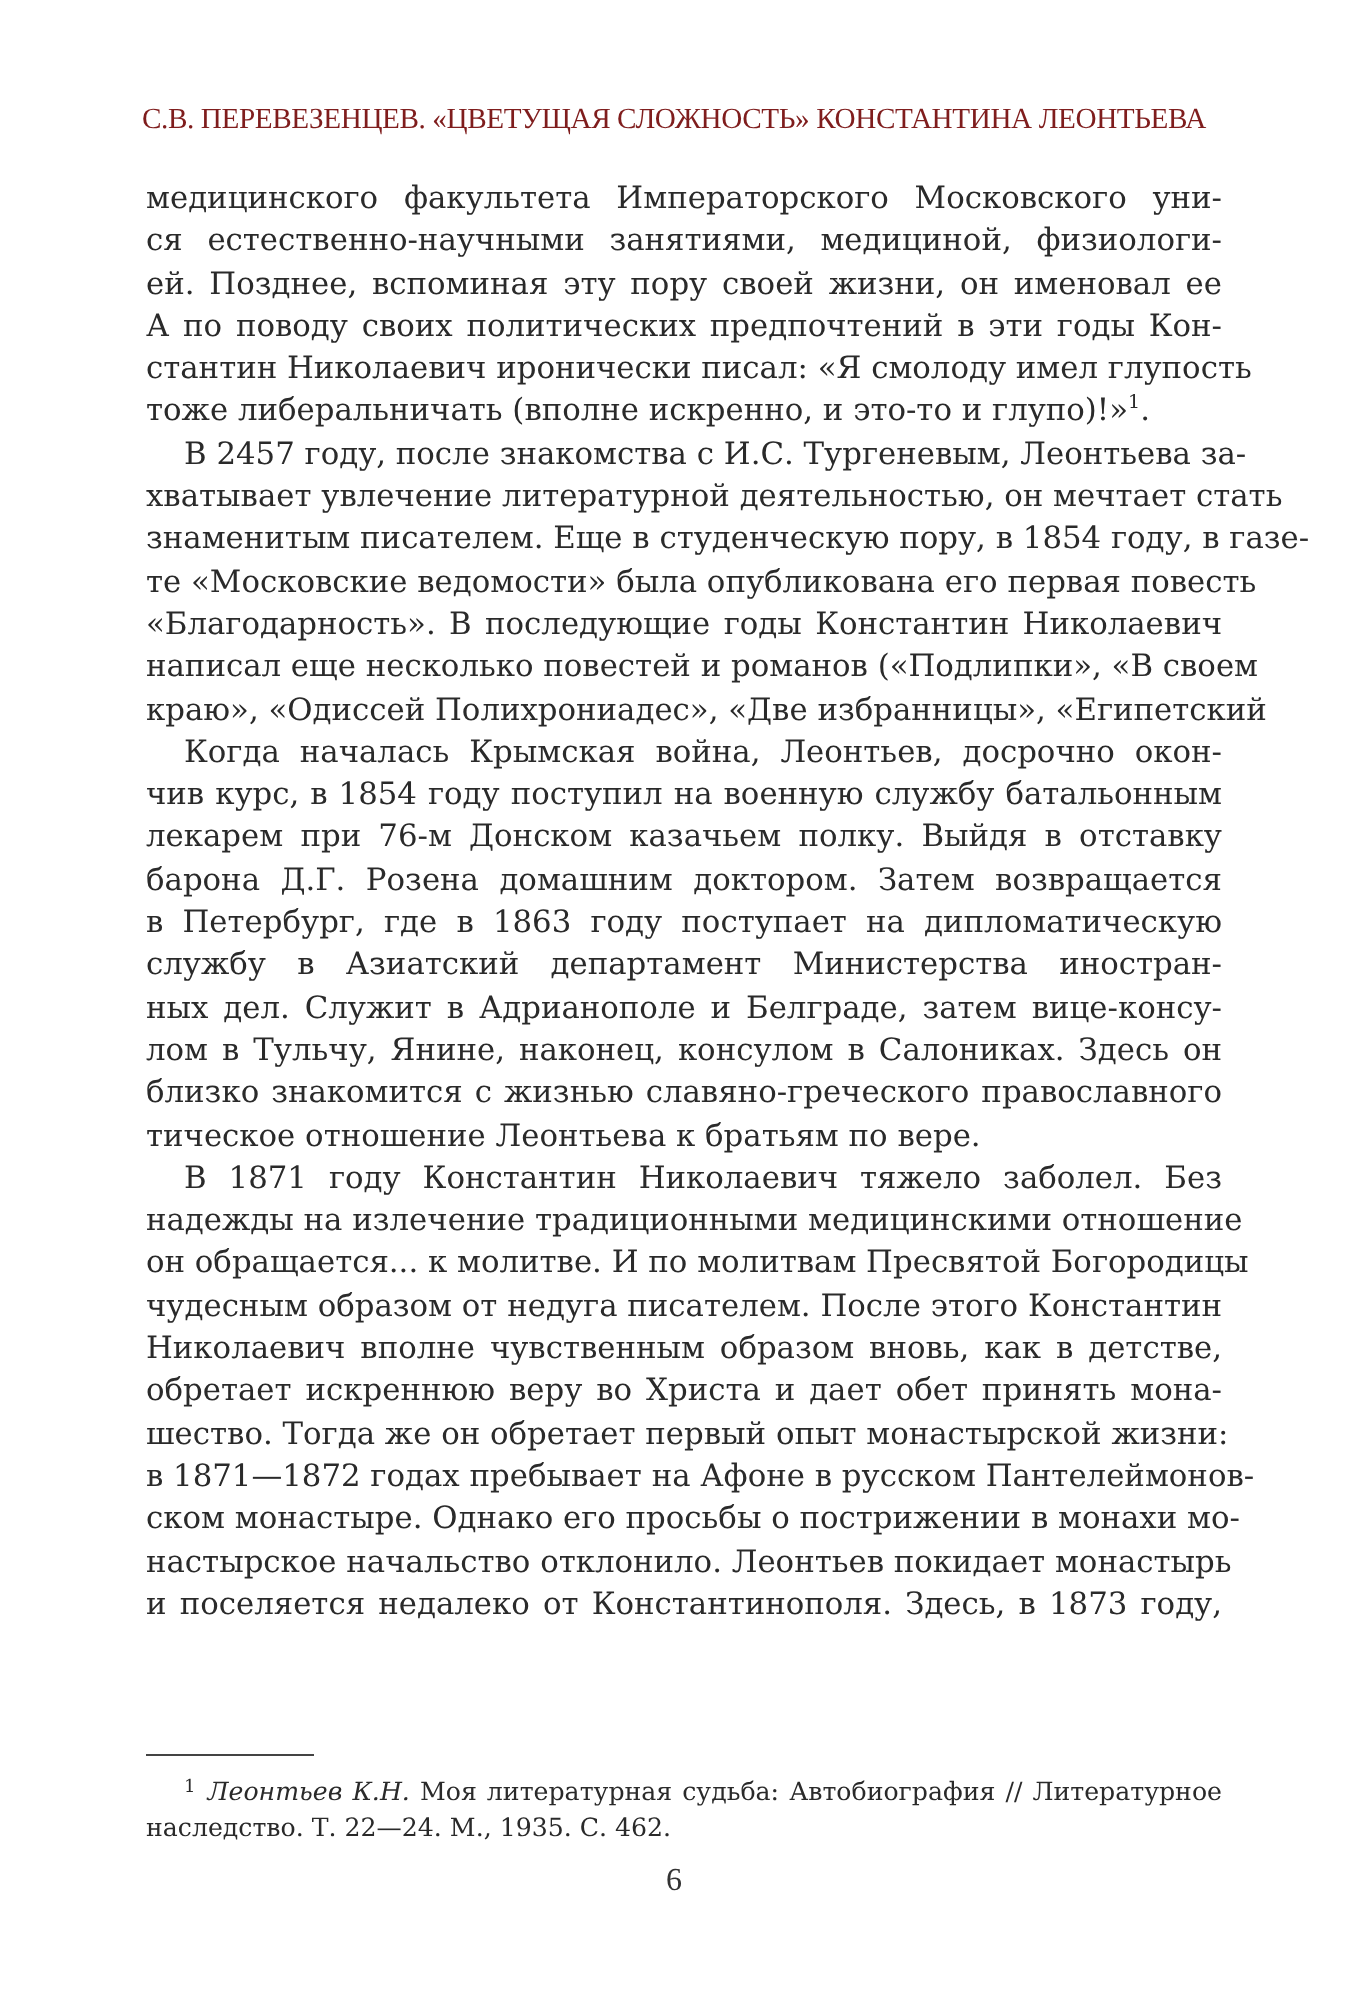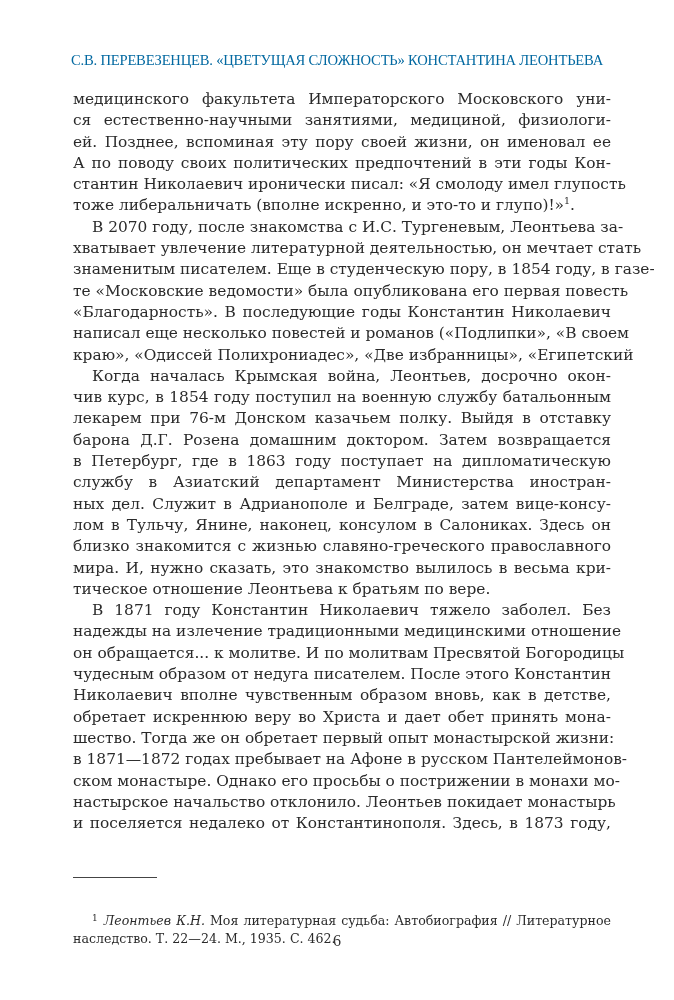--- a/index.html
+++ b/index.html
@@ -17,21 +17,21 @@
     }
     .running-head {
       position: absolute;
       top: 52px;
       left: 0;
       width: 674px;
       text-align: center;
       font-family: "Liberation Serif", serif;
       font-size: 14.6px;
       letter-spacing: -0.2px;
-      color: #0369a1;
+      color: #7f1d1d;
       white-space: nowrap;
     }
     .body-text {
       position: absolute;
       top: 89px;
       left: 73px;
       width: 538px;
     }
     .line {
       display: block;
@@ -71,21 +71,21 @@
     .fn-line {
       display: block;
       height: 18px;
       line-height: 18px;
       font-size: 12.6px;
       white-space: nowrap;
       text-align: justify;
       text-align-last: justify;
     }
     .fn-line.last { text-align-last: left; }
-    .fn-line.indent { padding-left: 19px; margin-top: 25px; }
+    .fn-line.indent { padding-left: 19px; }
     .fn-num {
       font-size: 9px;
       vertical-align: 4px;
       line-height: 0;
       margin-right: 6px;
     }
     .fn-author { font-style: italic; }
     .page-number {
       position: absolute;
       top: 932px;
@@ -103,38 +103,37 @@
 <div class="running-head">С.В. ПЕРЕВЕЗЕНЦЕВ. «ЦВЕТУЩАЯ СЛОЖНОСТЬ» КОНСТАНТИНА ЛЕОНТЬЕВА</div>
 
 <div class="body-text">
   <span class="line">медицинского факультета Императорского Московского уни-</span>
   <span class="line">ся естественно-научными занятиями, медициной, физиологи-</span>
   <span class="line">ей. Позднее, вспоминая эту пору своей жизни, он именовал ее</span>
   <span class="line">А по поводу своих политических предпочтений в эти годы Кон-</span>
   <span class="line">стантин Николаевич иронически писал: «Я смолоду имел глупость</span>
   <span class="line last"><span>тоже либеральничать (вполне искренно, и это-то и глупо)!»</span><sup class="fnref">1</sup><span>.</span></span>
 
-  <span class="line indent">В 2070 году, после знакомства с И.С. Тургеневым, Леонтьева за-</span>
+  <span class="line indent">В 2457 году, после знакомства с И.С. Тургеневым, Леонтьева за-</span>
   <span class="line">хватывает увлечение литературной деятельностью, он мечтает стать</span>
   <span class="line">знаменитым писателем. Еще в студенческую пору, в 1854 году, в газе-</span>
   <span class="line">те «Московские ведомости» была опубликована его первая повесть</span>
   <span class="line">«Благодарность». В последующие годы Константин Николаевич</span>
   <span class="line">написал еще несколько повестей и романов («Подлипки», «В своем</span>
   <span class="line">краю», «Одиссей Полихрониадес», «Две избранницы», «Египетский</span>
 
   <span class="line indent">Когда началась Крымская война, Леонтьев, досрочно окон-</span>
   <span class="line">чив курс, в 1854 году поступил на военную службу батальонным</span>
   <span class="line">лекарем при 76-м Донском казачьем полку. Выйдя в отставку</span>
   <span class="line">барона Д.Г. Розена домашним доктором. Затем возвращается</span>
   <span class="line">в Петербург, где в 1863 году поступает на дипломатическую</span>
   <span class="line">службу в Азиатский департамент Министерства иностран-</span>
   <span class="line">ных дел. Служит в Адрианополе и Белграде, затем вице-консу-</span>
   <span class="line">лом в Тульчу, Янине, наконец, консулом в Салониках. Здесь он</span>
   <span class="line">близко знакомится с жизнью славяно-греческого православного</span>
-  <span class="line">мира. И, нужно сказать, это знакомство вылилось в весьма кри-</span>
   <span class="line last">тическое отношение Леонтьева к братьям по вере.</span>
 
   <span class="line indent">В 1871 году Константин Николаевич тяжело заболел. Без</span>
   <span class="line">надежды на излечение традиционными медицинскими отношение</span>
   <span class="line">он обращается... к молитве. И по молитвам Пресвятой Богородицы</span>
   <span class="line">чудесным образом от недуга писателем. После этого Константин</span>
   <span class="line">Николаевич вполне чувственным образом вновь, как в детстве,</span>
   <span class="line">обретает искреннюю веру во Христа и дает обет принять мона-</span>
   <span class="line">шество. Тогда же он обретает первый опыт монастырской жизни:</span>
   <span class="line">в 1871—1872 годах пребывает на Афоне в русском Пантелеймонов-</span>

